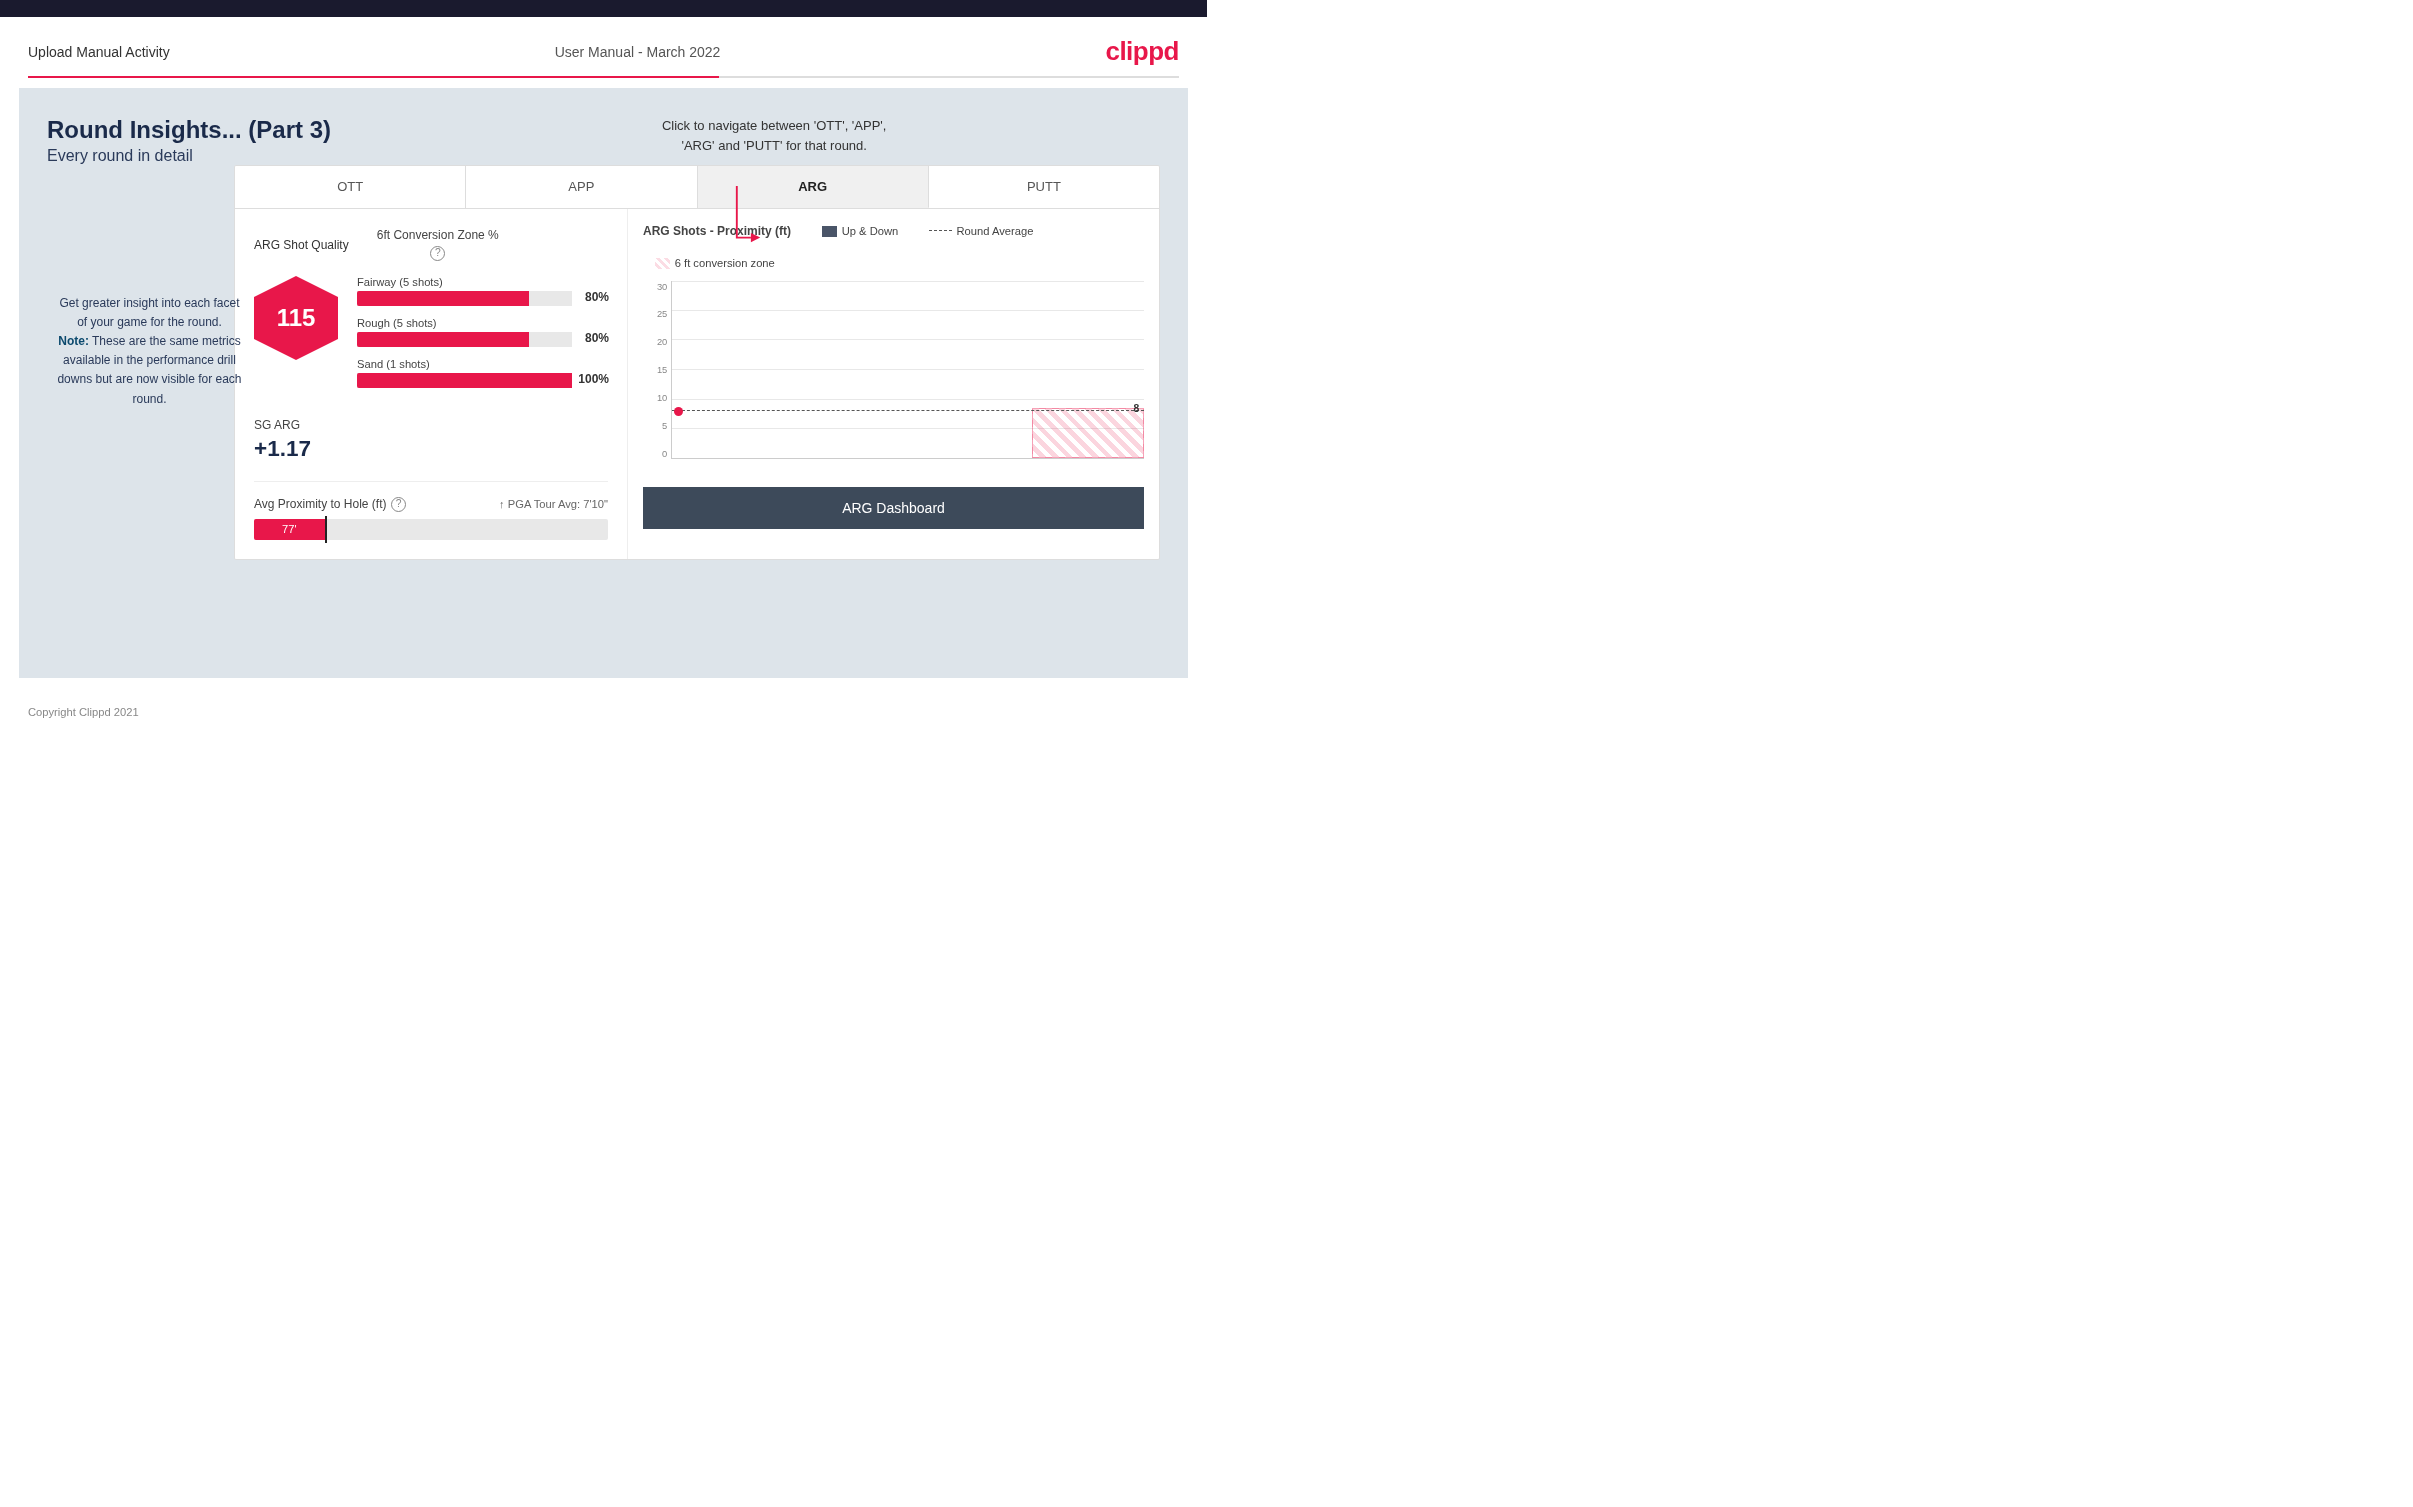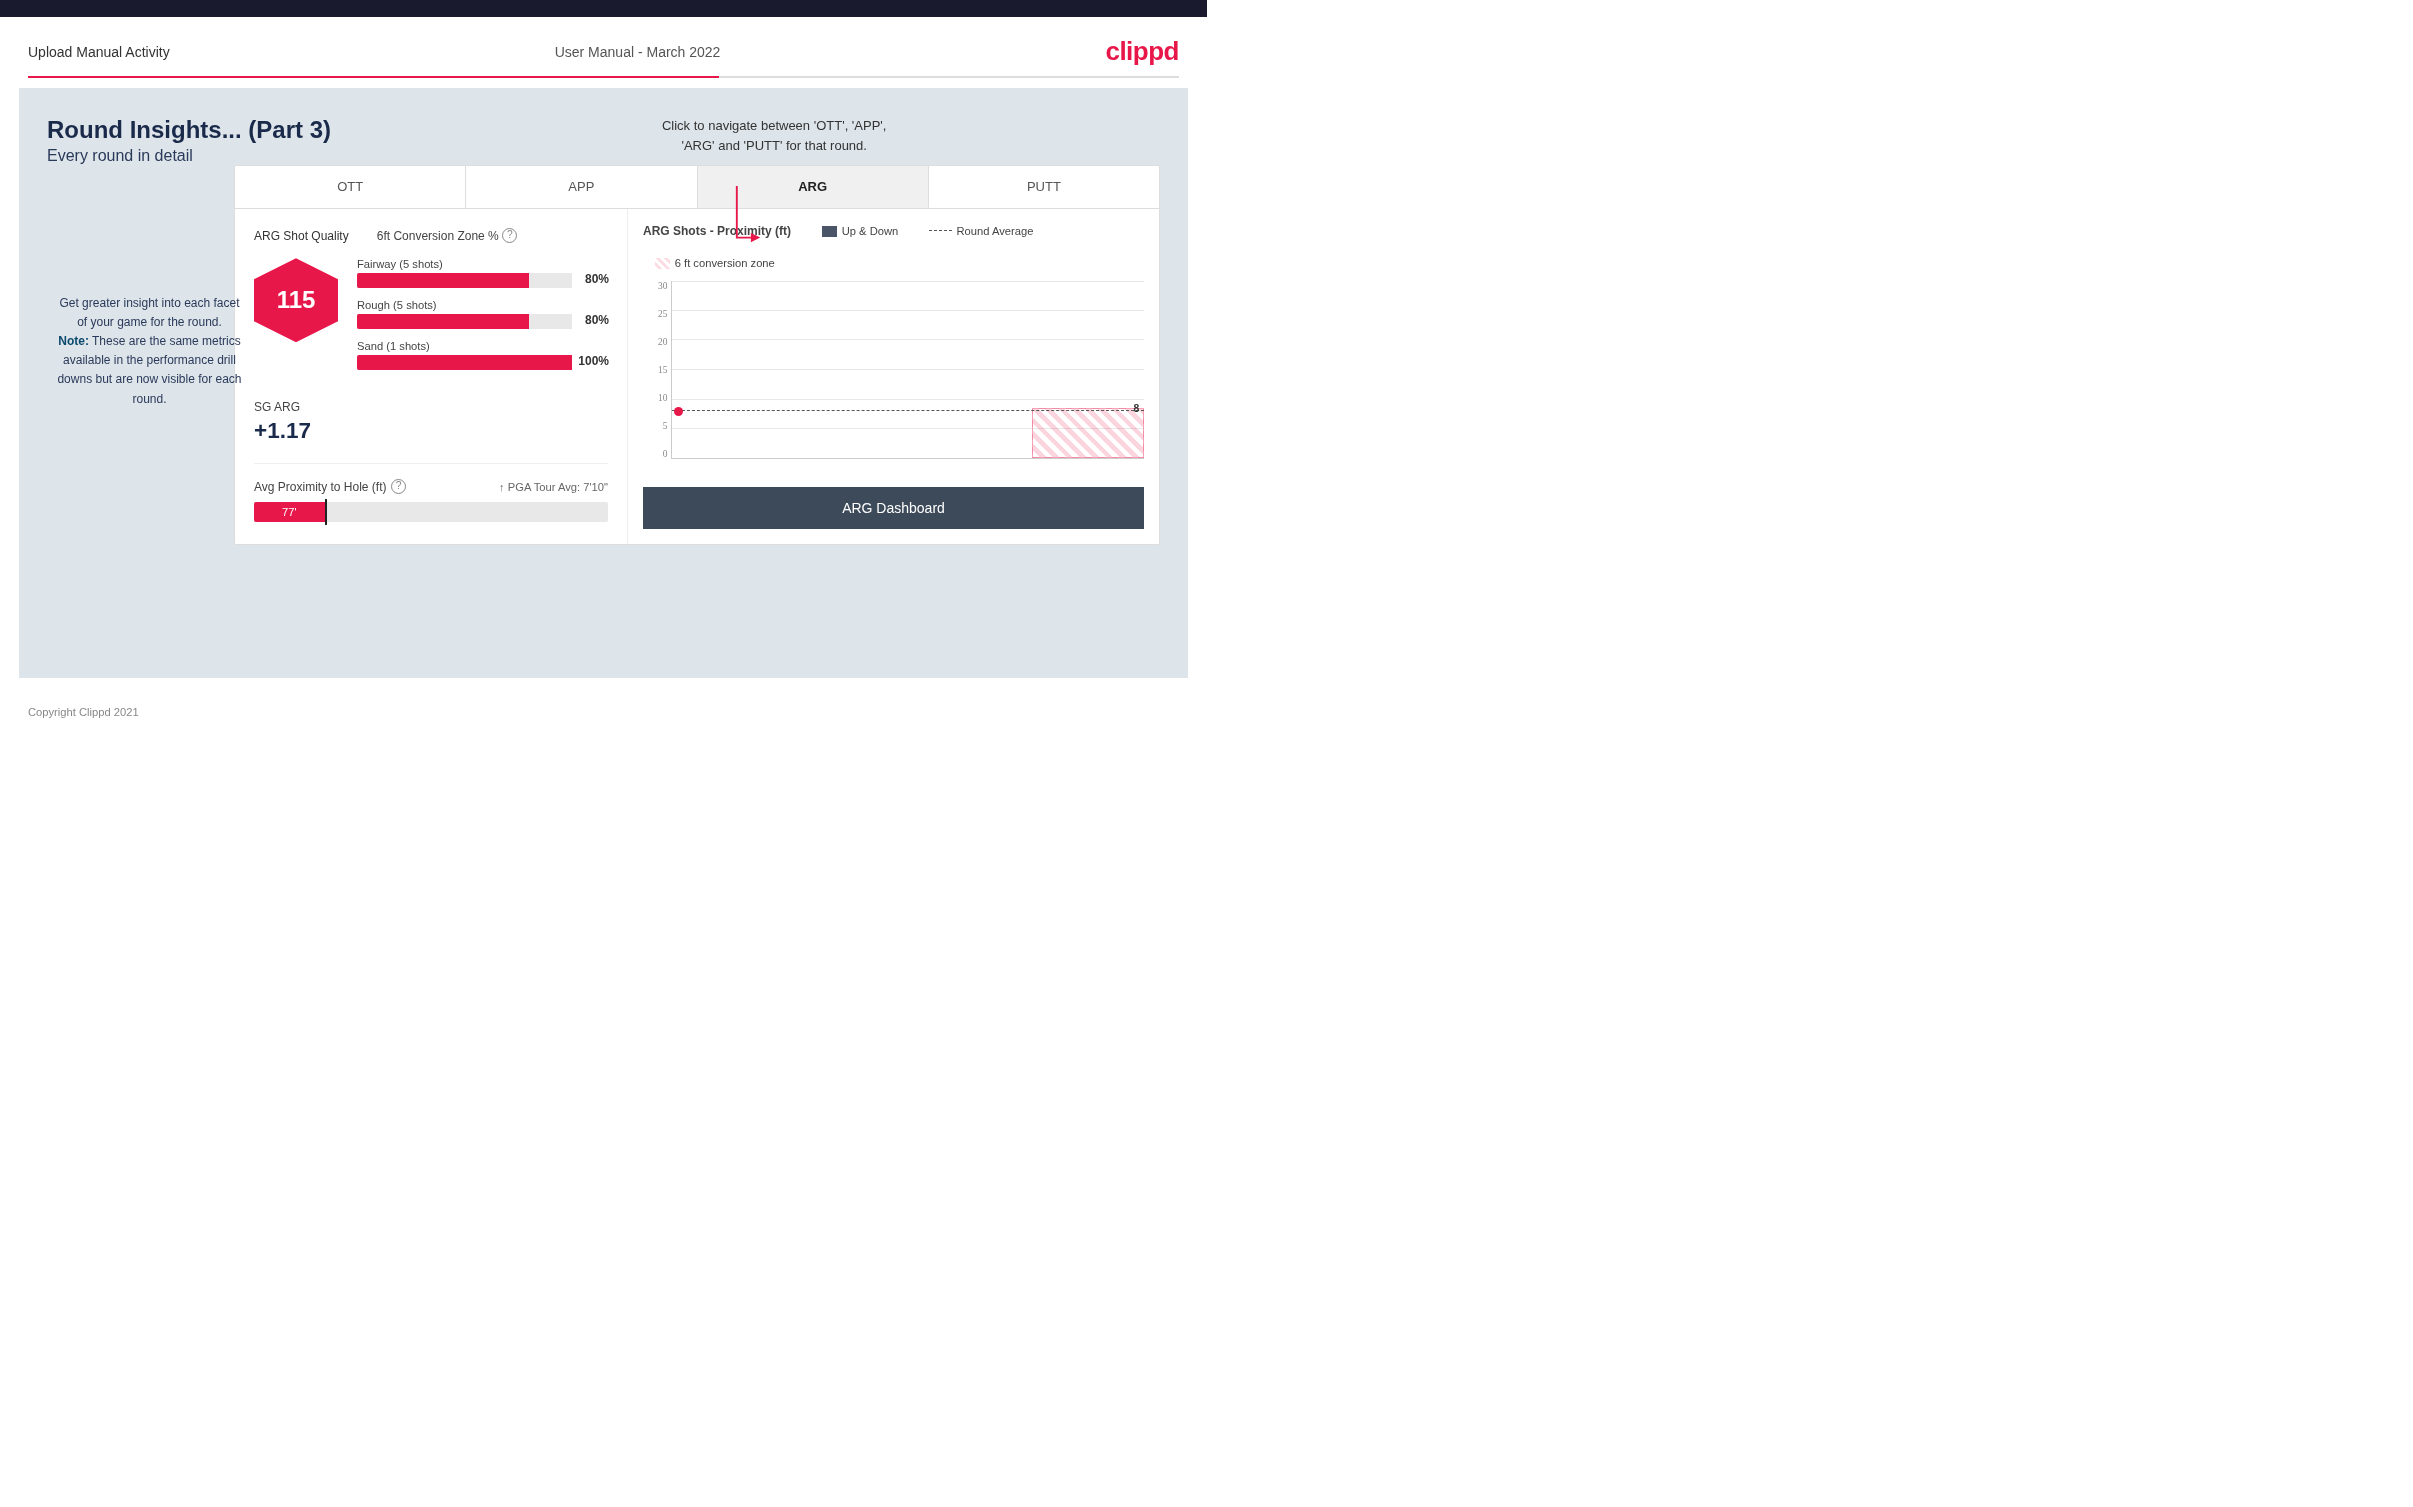--- a/index.html
+++ b/index.html
@@ -31,21 +31,21 @@
     .tab.active { background: #f0f0f0; font-weight: 600; color: #222; border-bottom: 1.9px solid transparent; }
     
     
     .card-body { display: flex; }
     
     
     .left-panel { width: 393px; padding: 19px; border-right: 0.9px solid #eee; }
     
     .panel-header { display: flex; gap: 28px; align-items: center; margin-bottom: 15px; font-size: 12px; color: #333; }
     .panel-header-label { font-weight: 500; }
-    .panel-header-value { color: #444; display: flex; align-items: center; gap: 3.7px; }
+    .panel-header-value { color: #444; display: flex; align-items: center; gap: 3.7px; flex-direction: column; }
     .help-icon { display: inline-block; width: 15px; height: 15px; border-radius: 50%; border: 1.4px solid #888; text-align: center; line-height: 12px; font-size: 10.3px; color: #888; cursor: pointer; }
     
     .hexagon-score { display: flex; align-items: flex-start; gap: 19px; margin-bottom: 19px; }
     .hex-container { position: relative; width: 84px; height: 84px; flex-shrink: 0; }
     .hex-shape { width: 84px; height: 84px; background: #e8174a; clip-path: polygon(50% 0%, 100% 25%, 100% 75%, 50% 100%, 0% 75%, 0% 25%); display: flex; align-items: center; justify-content: center; }
     .hex-number { font-size: 24px; font-weight: 800; color: #fff; }
     
     .bars-section { flex: 1; }
     .bar-row { margin-bottom: 11.2px; }
     .bar-label { font-size: 11.2px; color: #444; margin-bottom: 2.8px; }
@@ -70,21 +70,21 @@
     .right-panel { flex: 1; padding: 15px; }
     .chart-header { display: flex; align-items: center; gap: 19px; flex-wrap: wrap; margin-bottom: 11.2px; font-size: 11.2px; color: #444; }
     .chart-title { font-weight: 600; font-size: 12px; }
     .legend-item { display: flex; align-items: center; gap: 4.7px; padding-left: 12px; }
     .legend-box { width: 15px; height: 11.2px; }
     .legend-dashed { width: 22.5px; height: 1.9px; border-top: 1.9px dashed #555; }
     .legend-check { width: 13px; height: 11.2px; background: #e0e0e0; opacity: 0.6; }
     
     .chart-area { position: relative; height: 206px; }
     .y-axis { position: absolute; left: 0; top: 0; bottom: 28px; width: 28px; display: flex; flex-direction: column; justify-content: space-between; }
-    .y-label { font-size: 9.4px; color: #888; text-align: right; padding-right: 3.7px; font-family: Liberation Serif, serif; }
+    .y-label { font-size: 9.4px; color: #888; text-align: right; padding-right: 3.7px; }
     .chart-inner { position: absolute; left: 28px; right: 0; top: 0; bottom: 28px; border-left: 0.9px solid #ccc; border-bottom: 0.9px solid #ccc; }
     .grid-line { position: absolute; left: 0; right: 0; border-top: 0.9px solid #e8e8e8; }
     
     .dashboard-btn { background: #3d4a5a; color: #fff; text-align: center; padding: 13px; font-size: 14px; font-weight: 500; cursor: pointer; margin-top: 0; }
     
     .footer { padding: 19px 28px; font-size: 11.2px; color: #888; }
   </style>
 </head>
 <body>
 

